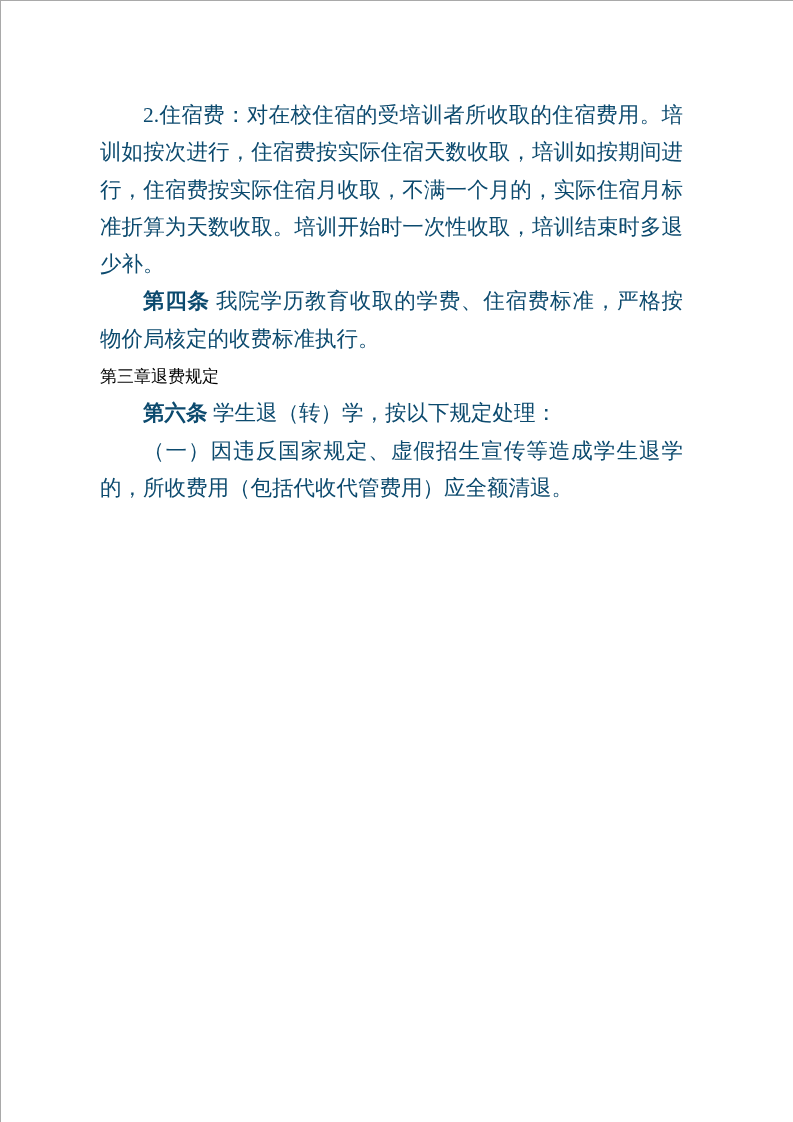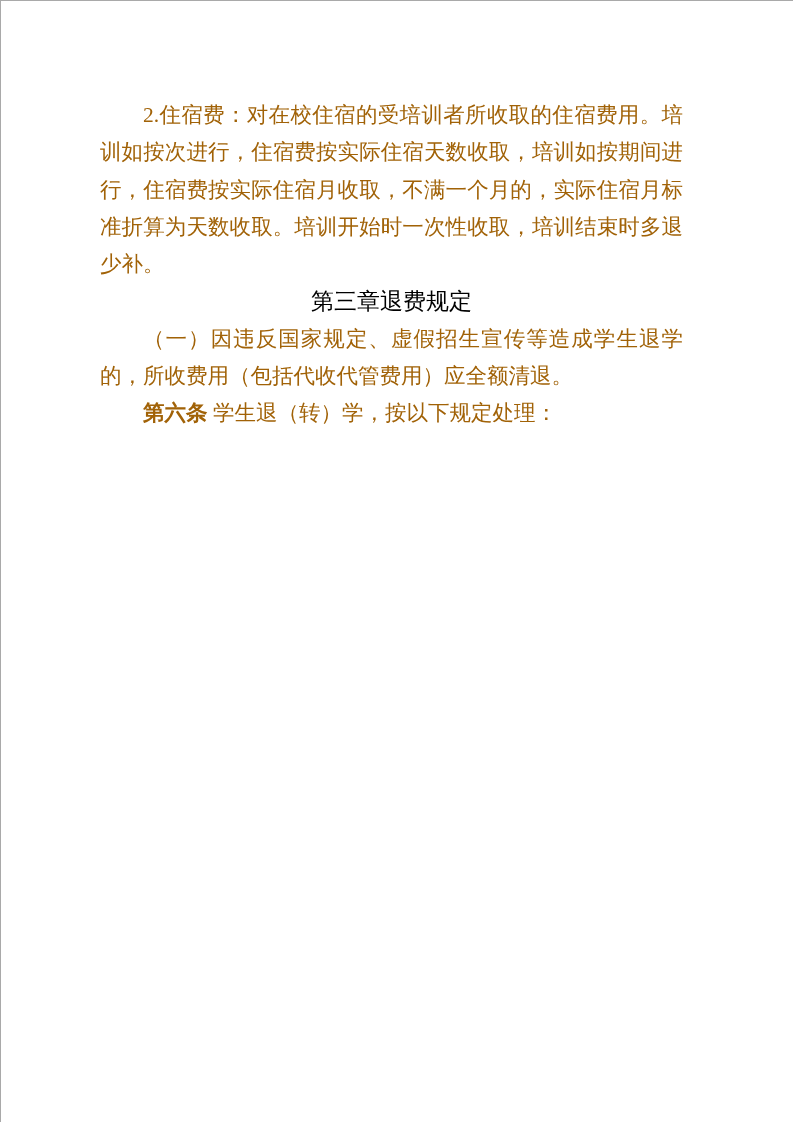--- a/index.html
+++ b/index.html
@@ -25,48 +25,49 @@
     width: 583px;
   }
   .para {
     margin: 0;
     font-size: 21.5px;
     line-height: 37.3px;
     text-align: justify;
     text-justify: inter-ideograph;
     text-indent: 2em;
     font-weight: 400;
-    color: #a16207;
+    color: #0c4a6e;
     word-break: normal;
   }
   .para b {
     font-weight: 700;
   }
   .chapter-heading {
     margin: 0;
-    font-size: 23px;
+    font-size: 17px;
     line-height: 37.3px;
-    text-align: center;
+    text-align: left;
     text-indent: 0;
     font-weight: 400;
     color: #000000;
   }
 </style>
 </head>
 <body>
 
 <div class="page">
   <main class="content">
 
     <p class="para">2.住宿费：对在校住宿的受培训者所收取的住宿费用。培训如按次进行，住宿费按实际住宿天数收取，培训如按期间进行，住宿费按实际住宿月收取，不满一个月的，实际住宿月标准折算为天数收取。培训开始时一次性收取，培训结束时多退少补。</p>
 
 
+    <p class="para"><b>第四条</b><span> 我院学历教育收取的学费、住宿费标准，严格按物价局核定的收费标准执行。</span></p>
 
 
     <h2 class="chapter-heading">第三章退费规定</h2>
 
+    <p class="para"><b>第六条</b><span> 学生退（转）学，按以下规定处理：</span></p>
+
     <p class="para">（一）因违反国家规定、虚假招生宣传等造成学生退学的，所收费用（包括代收代管费用）应全额清退。</p>
-
-    <p class="para"><b>第六条</b><span> 学生退（转）学，按以下规定处理：</span></p>
 
 
   </main>
 </div>
 
 </body></html>

